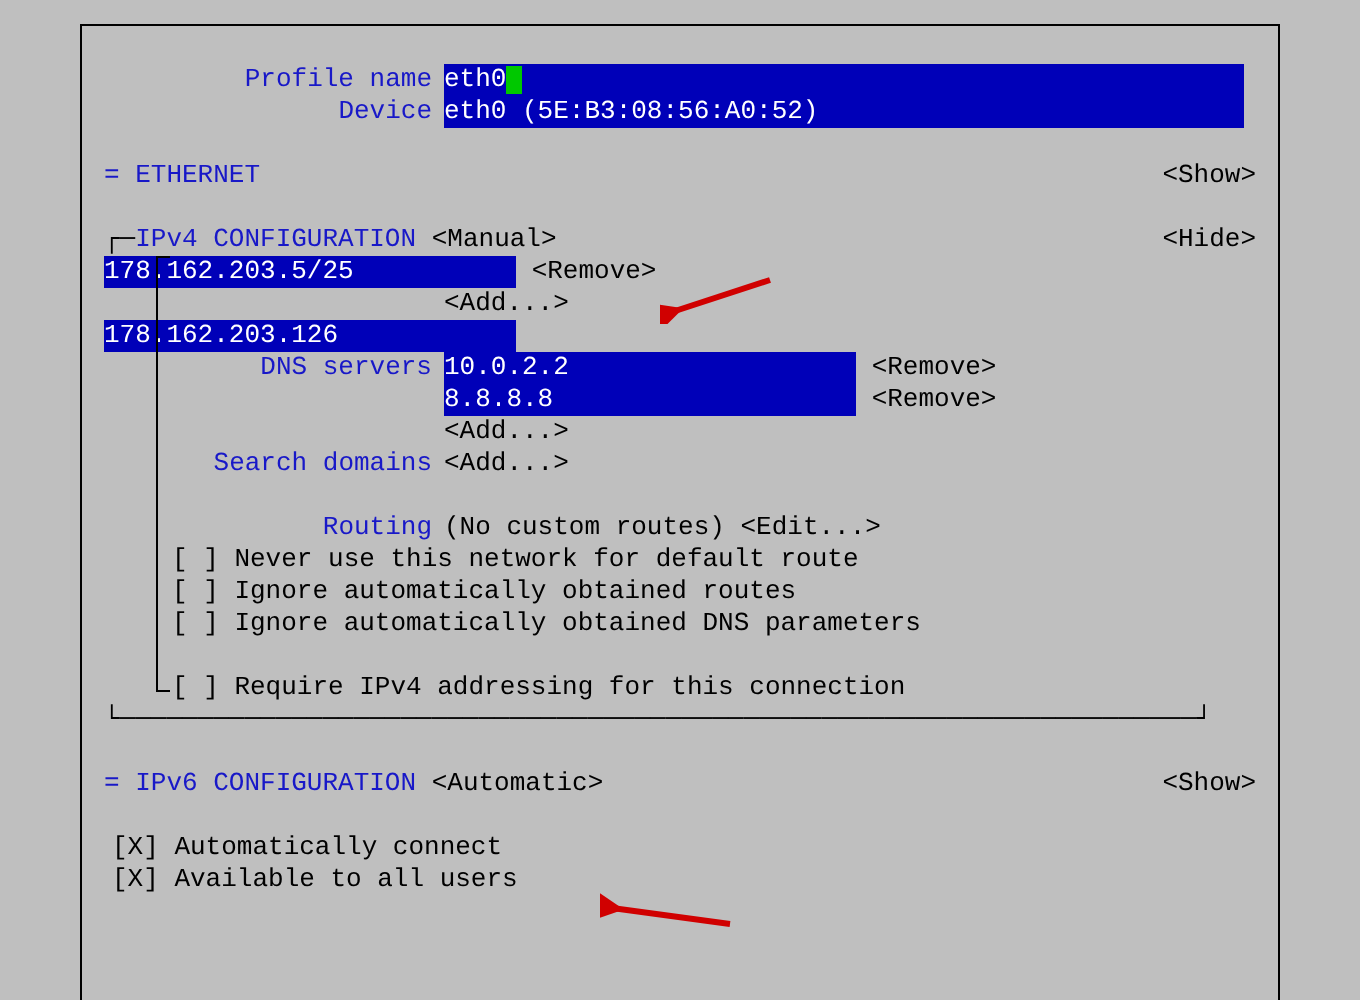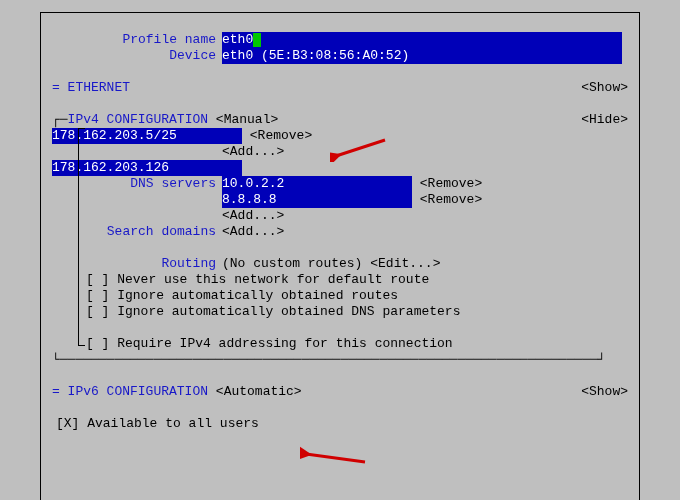--- a/index.html
+++ b/index.html
@@ -68,21 +68,21 @@
 .label-col {
   width: 170px;
   flex-shrink: 0;
   padding-right: 6px;
   box-sizing: border-box;
 }
 .field {
   background: #0000b8;
   color: #fff;
   white-space: pre;
-  width: 190px;
+  width: 206px;
   display: inline-block;
 }
 .field-long {
   width: 400px;
 }
 .cursor {
   background: #00c800;
   display: inline-block;
   width: 8px;
   height: 14px;
@@ -231,20 +231,23 @@
 
       <div class="row">
         <span class="section-hdr">= IPv6 CONFIGURATION</span>
         <span class="plain">&nbsp;</span>
         <span class="btn">&lt;Automatic&gt;</span>
         <span class="btn show-col">&lt;Show&gt;</span>
       </div>
 
       <div class="spacer"></div>
 
+      <div class="row checkbox-row">
+          <span class="plain">[X] Automatically connect</span>
+        </div>
       <div class="row checkbox-row">
           <span class="plain">[X] Available to all users</span>
         </div>
 
     </div>
 
     <div class="arrow" style="top:128px; left:290px;">
       <svg width="60" height="26">
           <defs>
             <marker id="ah1" markerWidth="8" markerHeight="8" refX="2" refY="4" orient="auto">

